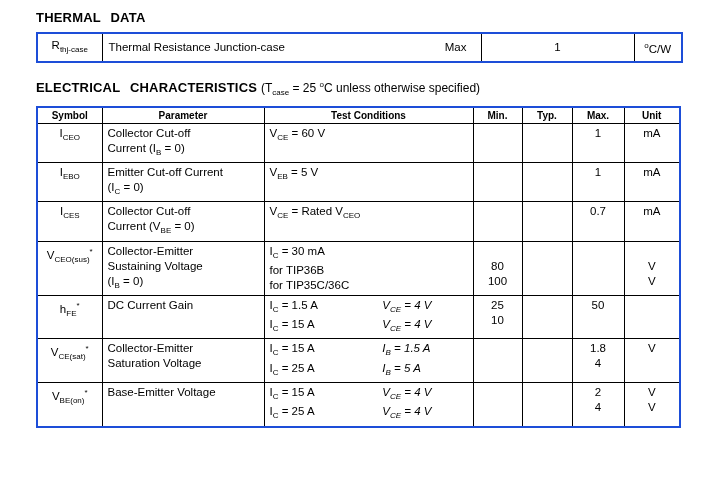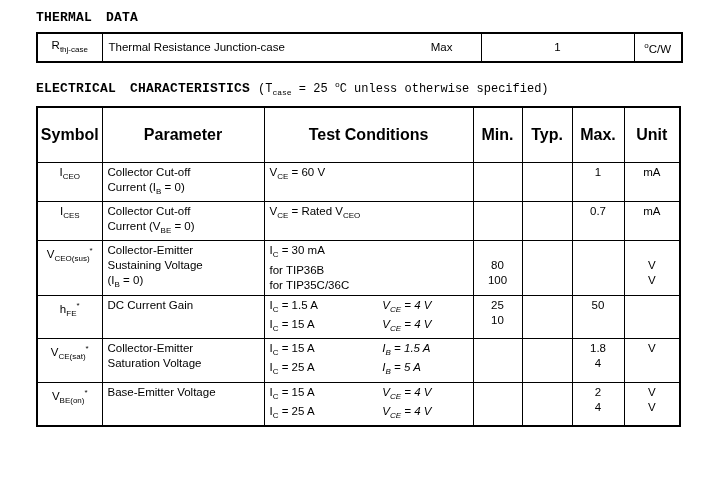--- a/index.html
+++ b/index.html
@@ -1,35 +1,35 @@
 <!DOCTYPE html>
 <html><head>
 <meta charset="utf-8">
 <style>
   html,body{margin:0;padding:0;background:#ffffff;}
   .page{
     position:relative;width:727px;height:497px;box-sizing:border-box;
     padding:10px 44px 0 36px;background:#ffffff;color:#000;
     font-family:"Liberation Sans",sans-serif;overflow:hidden;
   }
-  .h1{font-weight:bold;font-size:13px;letter-spacing:.2px;font-family:Liberation Mono, monospace;}
+  .h1{font-weight:bold;font-size:13px;letter-spacing:.2px;}
   .h1 .title-text{word-spacing:6px;}
   .h1 .note{font-weight:normal;font-size:12px;word-spacing:normal;letter-spacing:0;}
   .elec-head{margin-top:17px;margin-bottom:8px;}
   table{border-collapse:collapse;table-layout:fixed;}
-  .dtable{border:2px solid #000000;}
+  .dtable{border:2px solid #1d4ed8;}
   .dtable td,.dtable th{border:1px solid #000;overflow:hidden;}
   .ttable{width:645px;margin-top:7px;}
   .ttable td{font-size:11.5px;line-height:15px;padding:4px 6px;vertical-align:middle;}
   .etable{width:643px;margin-top:0;}
-  .etable th{font-size:16px;padding:18px 2px;text-align:center;}
+  .etable th{font-size:10px;padding:2px 2px;text-align:center;}
   .etable td{font-size:11.5px;line-height:15px;padding:2px 5px;vertical-align:top;}
   .cell-center{text-align:center;padding-left:2px;padding-right:2px;}
   .desc-flex{display:flex;justify-content:space-between;align-items:flex-end;}
-  .desc-flex .limit-label{margin-right:22px;}
+  .desc-flex .limit-label{margin-right:8px;}
   .cline{position:relative;white-space:pre-wrap;min-height:15px;}
   .cline .cr{position:absolute;left:57%;top:0;white-space:pre-wrap;font-style:italic;}
   .line{min-height:15px;white-space:pre-wrap;}
   sub{font-size:8px;letter-spacing:0;}
   sup{font-size:8px;letter-spacing:0;}
 </style>
 </head>
 <body>
 
 <div class="page">
@@ -96,20 +96,35 @@
           <td class="cell-center"></td>
           <td class="cell-center"></td>
           <td class="cell-center">
             <div class="line">1</div>
           </td>
           <td class="cell-center">
             <div class="line">mA</div>
           </td>
         </tr>
         <tr>
+          <td class="cell-center">I<sub>EBO</sub></td>
+          <td>Emitter Cut-off Current<br>(I<sub>C</sub> = 0)</td>
+          <td>
+            <div class="cline"><span class="cl">V<sub>EB</sub> = 5 V</span></div>
+          </td>
+          <td class="cell-center"></td>
+          <td class="cell-center"></td>
+          <td class="cell-center">
+            <div class="line">1</div>
+          </td>
+          <td class="cell-center">
+            <div class="line">mA</div>
+          </td>
+        </tr>
+        <tr>
           <td class="cell-center">I<sub>CES</sub></td>
           <td>Collector Cut-off<br>Current (V<sub>BE</sub> = 0)</td>
           <td>
             <div class="cline"><span class="cl">V<sub>CE</sub> = Rated V<sub>CEO</sub></span></div>
           </td>
           <td class="cell-center"></td>
           <td class="cell-center"></td>
           <td class="cell-center">
             <div class="line">0.7</div>
           </td>

